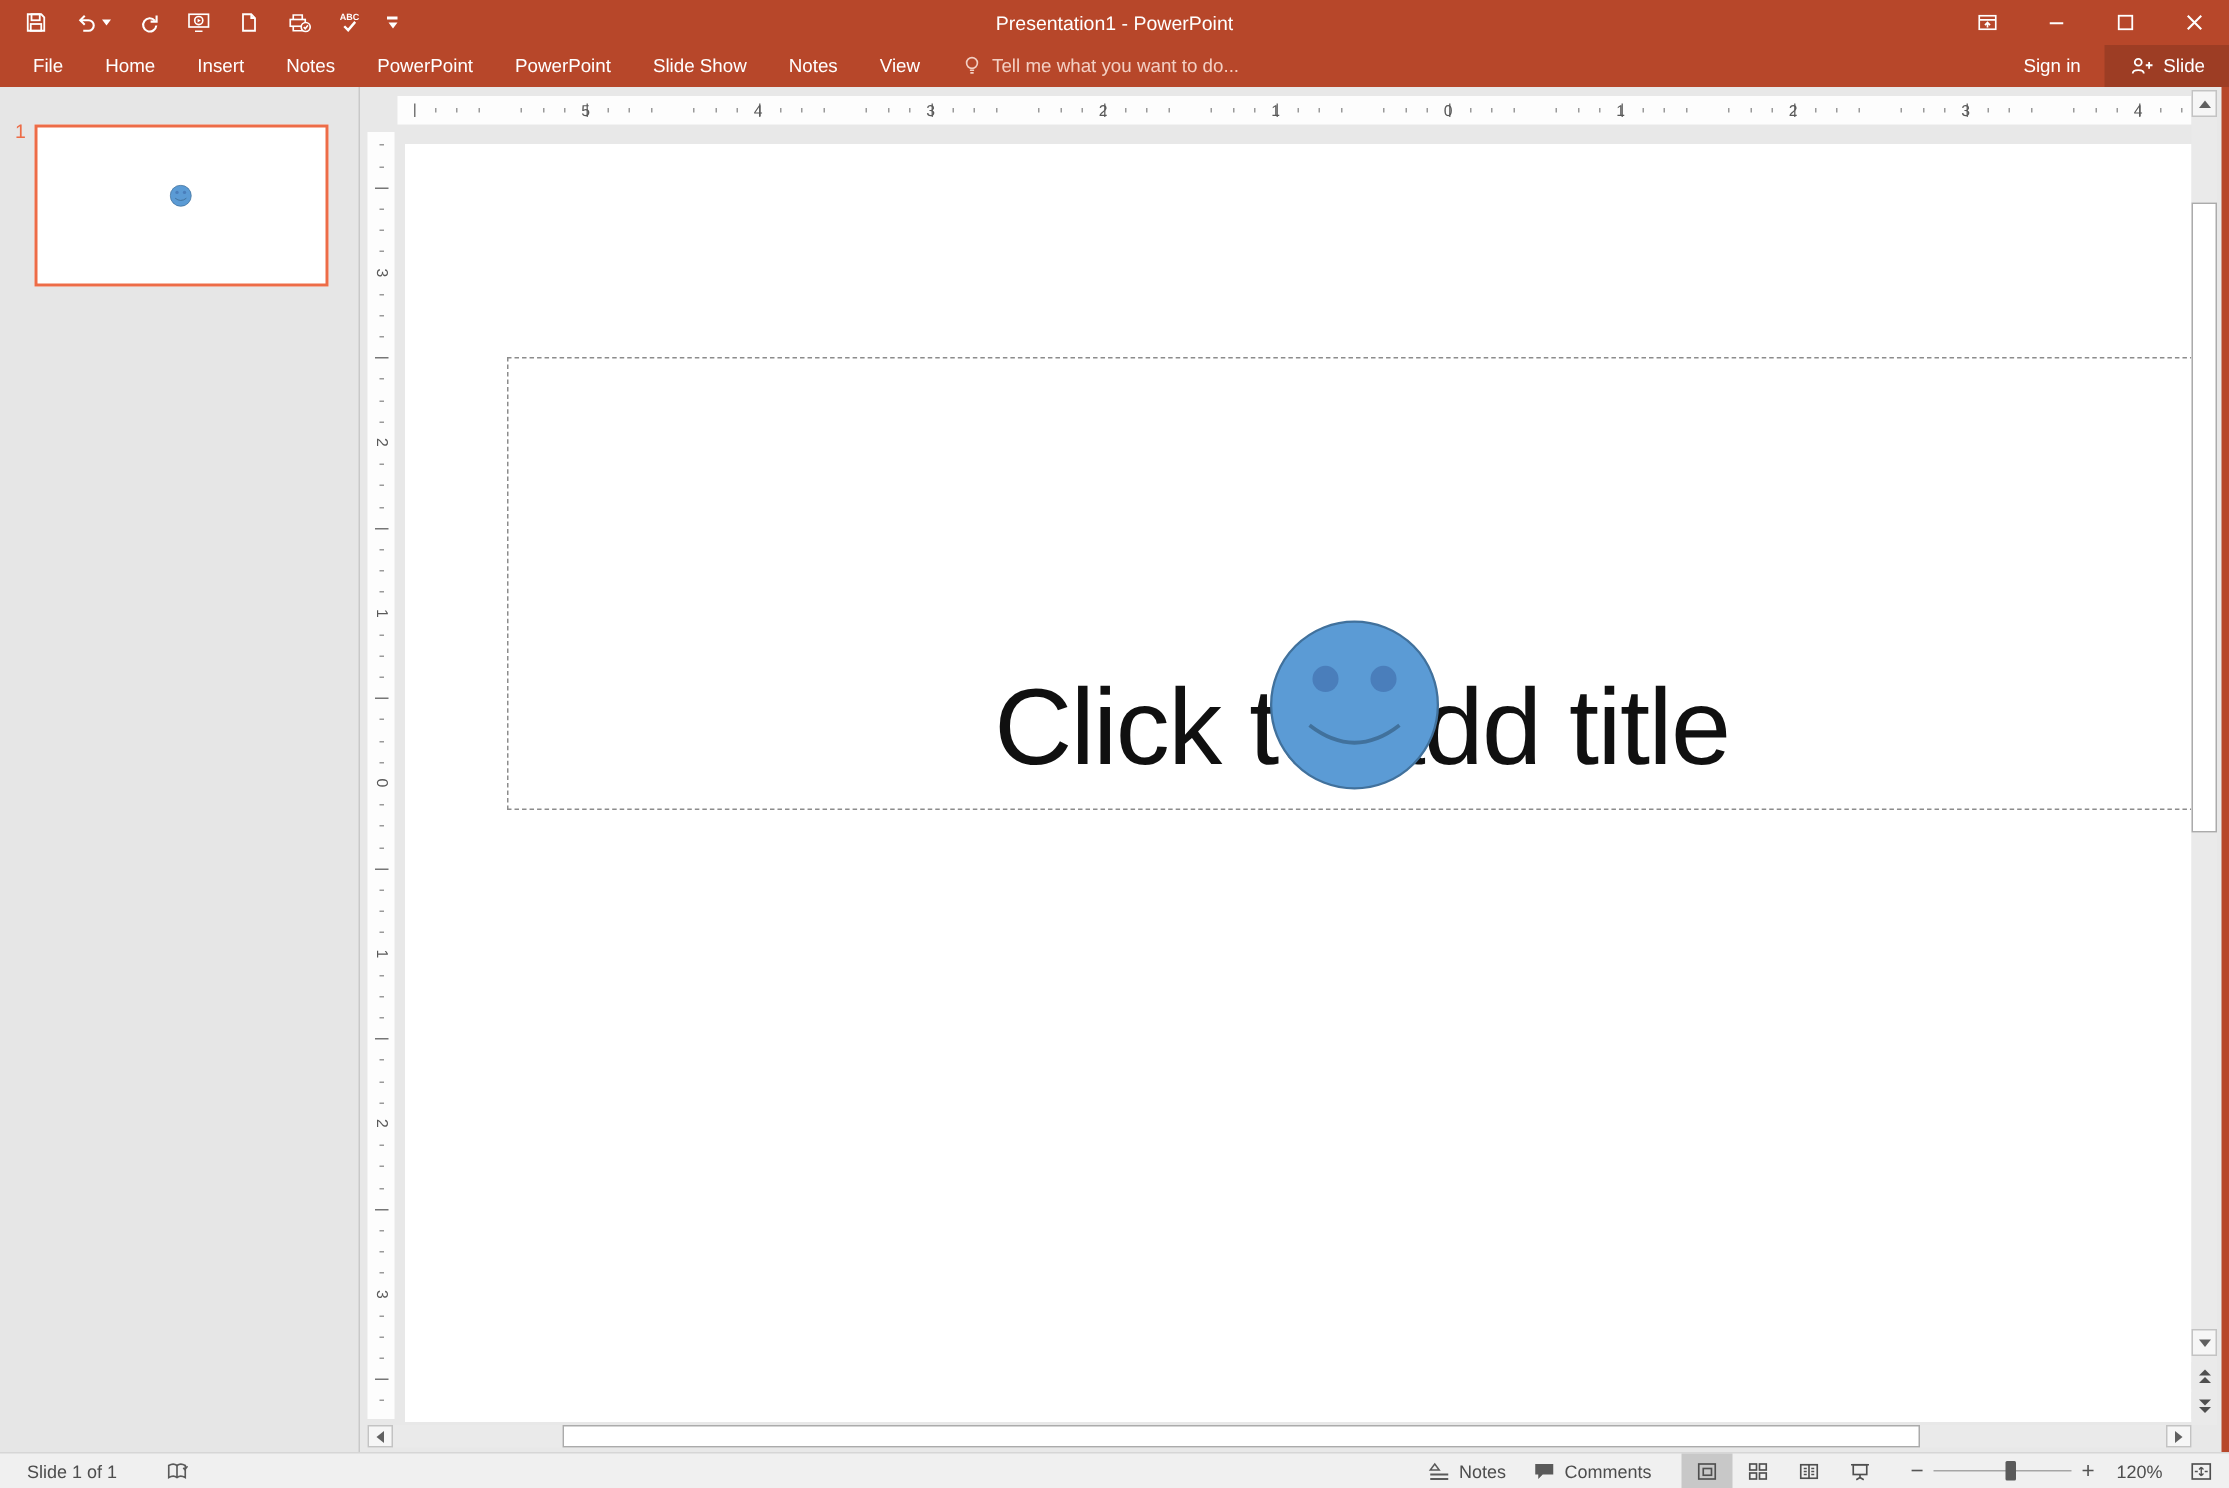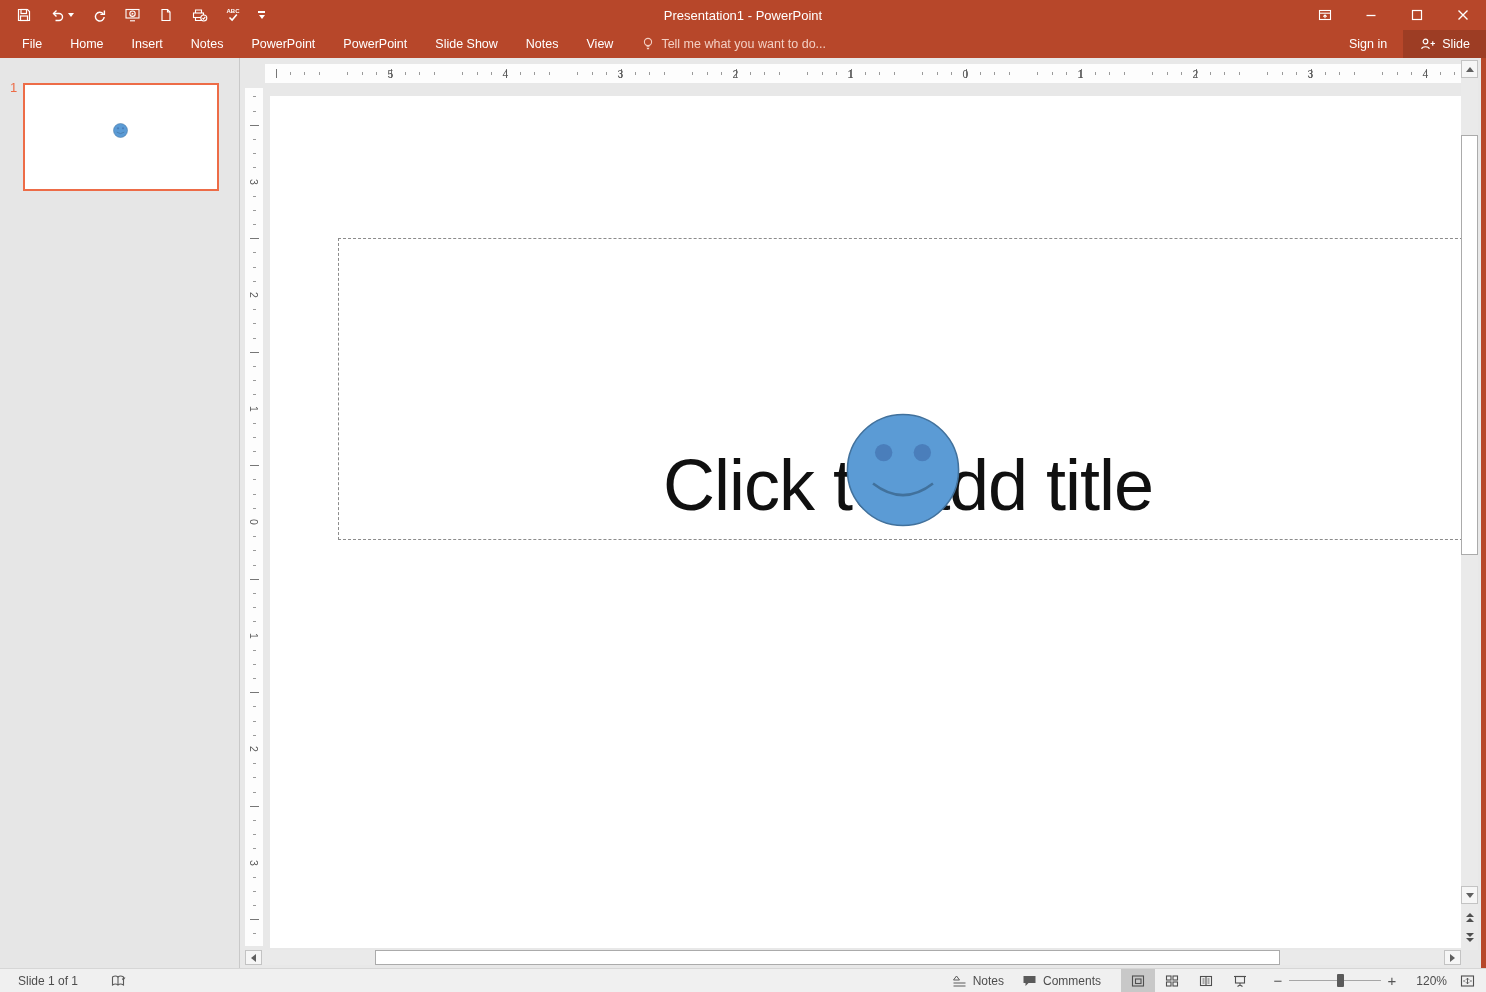--- a/index.html
+++ b/index.html
@@ -106,21 +106,21 @@
   .sb-left { display:flex; align-items:center; gap:32px; padding-left:18px; }
   .sb-right { margin-left:auto; display:flex; align-items:center; padding-right:10px; }
   .sb-item { display:flex; align-items:center; gap:6px; }
   .view-btns { display:flex; margin-left:20px; }
   .view-btn { width:34px; height:24px; display:flex; align-items:center; justify-content:center; }
   .view-btn.selected { background:#c8c8c8; }
   .zoom-ctrl { display:flex; align-items:center; margin-left:14px; }
   .zoom-sign { font-size:15px; color:#555; width:14px; text-align:center; line-height:1; }
   .zoom-track { position:relative; width:92px; height:1.5px; background:#a6a6a6; margin:0 4px; }
   .zoom-thumb { position:absolute; left:48px; top:-6px; width:7px; height:13px; background:#5a5a5a; border-radius:1px; }
-  .zoom-label { margin-left:12px; width:36px; text-align:right; }
+  .zoom-label { margin-left:12px; width:36px; }
   .fit-btn { margin-left:12px; }
   .gap18 { width:18px; }
 </style>
 </head>
 <body>
 
 <div class="titlebar">
   <div class="qat">
     <div class="qat-btn">
       <svg width="16" height="16" viewBox="0 0 16 16" fill="none" stroke="#fff" stroke-width="1.2">

